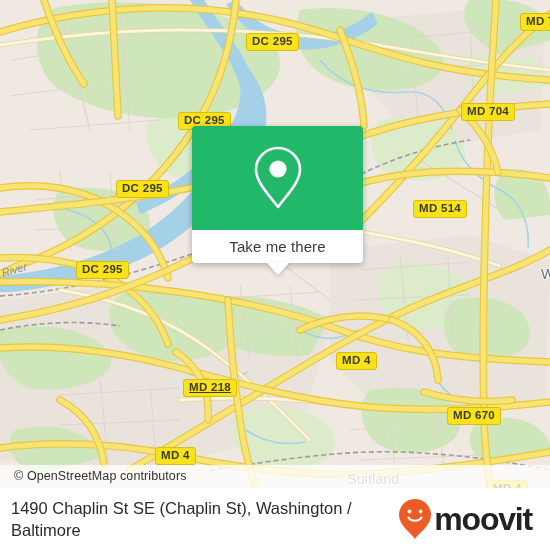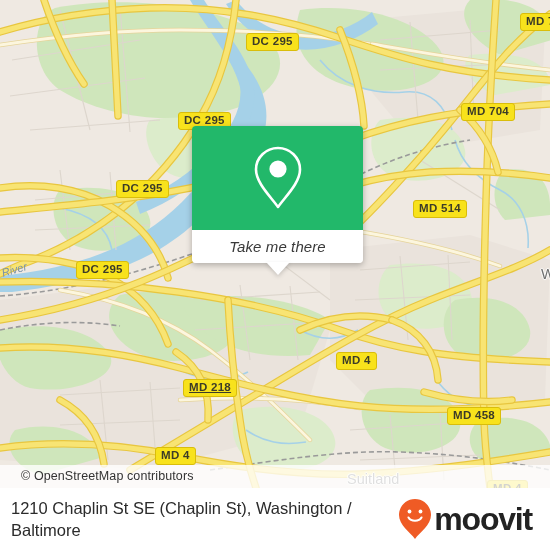--- a/index.html
+++ b/index.html
@@ -47,34 +47,33 @@
     white-space:nowrap;
   }
 
   
   #attribution{
     position:absolute;left:0;bottom:0;
     width:100%;
     background:rgba(255,255,255,.78);
     color:#333;
     font-size:12.5px;
-    padding:4px 0 5px 21px;
+    padding:4px 0 5px 14px;
     box-sizing:border-box;
     letter-spacing:.1px;
     margin-top:19px;
   }
 
   
   #card{
     position:absolute;left:192px;top:126px;width:171px;
     border-radius:4px;
     box-shadow:0 2px 6px rgba(0,0,0,.28);
     overflow:visible;
     z-index:20;
-    font-style:italic;
   }
   #card-top{
     background:#22b86a;
     height:104px;
     border-radius:4px 4px 0 0;
     display:flex;align-items:center;justify-content:center;
   }
   #card-bottom{
     background:#fff;
     height:33px;
@@ -304,21 +303,21 @@
 
     <div class="shield" style="left:246px;top:33px;">DC 295</div>
     <div class="shield" style="left:520px;top:13px;">MD 7</div>
     <div class="shield" style="left:461px;top:85px;margin-top:18px;">MD 704</div>
     <div class="shield" style="left:178px;top:112px;">DC 295</div>
     <div class="shield" style="left:116px;top:180px;">DC 295</div>
     <div class="shield" style="left:413px;top:200px;">MD 514</div>
     <div class="shield" style="left:76px;top:261px;">DC 295</div>
     <div class="shield" style="left:336px;top:352px;">MD 4</div>
     <div class="shield" style="left:183px;top:379px;text-decoration:underline;">MD 218</div>
-    <div class="shield" style="left:447px;top:407px;">MD 458</div>
+    <div class="shield" style="left:447px;top:407px;">MD 670</div>
     <div class="shield" style="left:155px;top:447px;">MD 4</div>
     <div class="shield" style="left:487px;top:480px;">MD 4</div>
 
     <div class="placelabel" style="left:347px;top:471px;">Suitland</div>
     <div class="placelabel" style="left:541px;top:266px;">W</div>
 
     <div class="waterlabel" style="left:2px;top:267px;transform:rotate(-16deg);transform-origin:left center;">River</div>
 
     <div id="attribution">© OpenStreetMap contributors</div>
   </div>
@@ -330,21 +329,21 @@
         <circle cx="27" cy="24" r="8.6" fill="#ffffff"></circle>
       </svg>
     </div>
     <div id="card-bottom">
       <span id="card-bottom-label">Take me there</span>
       <div id="card-tail"></div>
     </div>
   </div>
 
   <div id="footer">
-    <div id="footer-title">1210 Chaplin St SE (Chaplin St), Washington / Baltimore</div>
+    <div id="footer-title">1490 Chaplin St SE (Chaplin St), Washington / Baltimore</div>
     <div id="brand">
       <svg width="34" height="42" viewBox="0 0 34 42">
         <path d="M17 1 C8.2 1 1 8.2 1 17 C1 27 12 34 17 41 C22 34 33 27 33 17 C33 8.2 25.8 1 17 1 Z" fill="#ef5b25"></path>
         <circle cx="11.5" cy="13.5" r="1.9" fill="#ffffff"></circle>
         <circle cx="22.5" cy="13.5" r="1.9" fill="#ffffff"></circle>
         <path d="M10.5 19.5 C13 23.8 21 23.8 23.5 19.5" fill="none" stroke="#ffffff" stroke-width="2.1" stroke-linecap="round"></path>
       </svg>
       <span id="brand-word">moovit</span>
     </div>
   </div>

